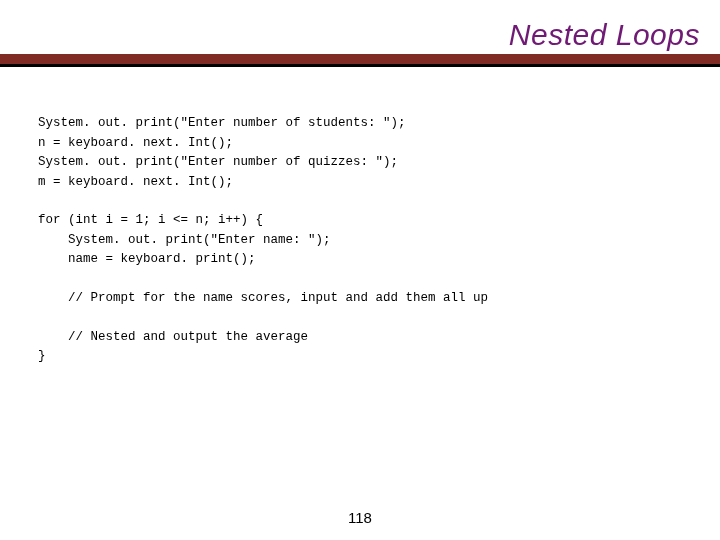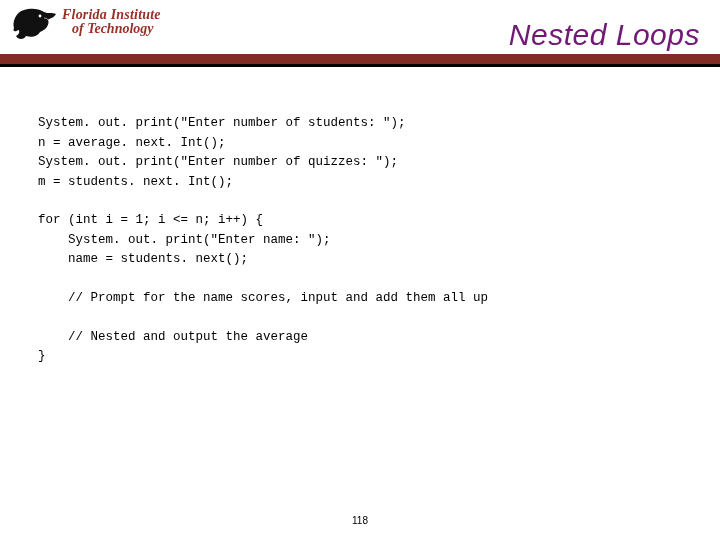--- a/index.html
+++ b/index.html
@@ -74,54 +74,43 @@
     line-height: 1.55;
     color: #000;
     white-space: pre;
   }
   .pagenum {
     position: absolute;
     bottom: 14px;
     width: 100%;
     text-align: center;
     font-family: Arial, sans-serif;
-    font-size: 10px;
+    font-size: 15px;
     color: #000;
   }
 </style>
 </head>
 <body>
 
 <div class="header">
-  <div class="logo-block">
-    <svg class="panther" viewBox="0 0 48 40">
-      <path d="M4 26 C2 20 6 10 14 8 C20 6 28 6 34 10 C38 12 42 10 46 12 C44 16 40 16 38 18 C40 22 36 28 30 30 C28 34 22 36 16 34 C14 38 8 38 6 34 C10 32 10 28 8 28 C6 30 2 30 4 26 Z" fill="#111"></path>
-      <circle cx="30" cy="14" r="1.4" fill="#fff"></circle>
-      <path d="M34 16 C36 16 38 17 38 18" stroke="#fff" stroke-width="0.6" fill="none"></path>
-    </svg>
-    <div class="inst-text">
-      <span class="inst-line1">Florida Institute</span>
-      <span class="inst-line2">of Technology</span>
-    </div>
-  </div>
   <div class="title">Nested Loops</div>
   <div class="rule-maroon"></div>
   <div class="rule-black"></div>
 </div>
 
 <div class="content">
   <div class="code">
 <span>System. out. print("Enter number of students: ");</span>
-<span>n = average. next. Int();</span>
+<span>n = keyboard. next. Int();</span>
 <span>System. out. print("Enter number of quizzes: ");</span>
-<span>m = students. next. Int();</span>
+<span>m = keyboard. next. Int();</span>
 
 <span>for (int i = 1; i &lt;= n; i++) {</span>
 <span>    System. out. print("Enter name: ");</span>
-<span>    name = students. next();</span>
+<span>    name = keyboard. print();</span>
 
 <span>    // Prompt for the name scores, input and add them all up</span>
 
 <span>    // Nested and output the average</span>
 <span>}</span></div>
 </div>
 
 <div class="pagenum">118</div>
 
 </body></html>

